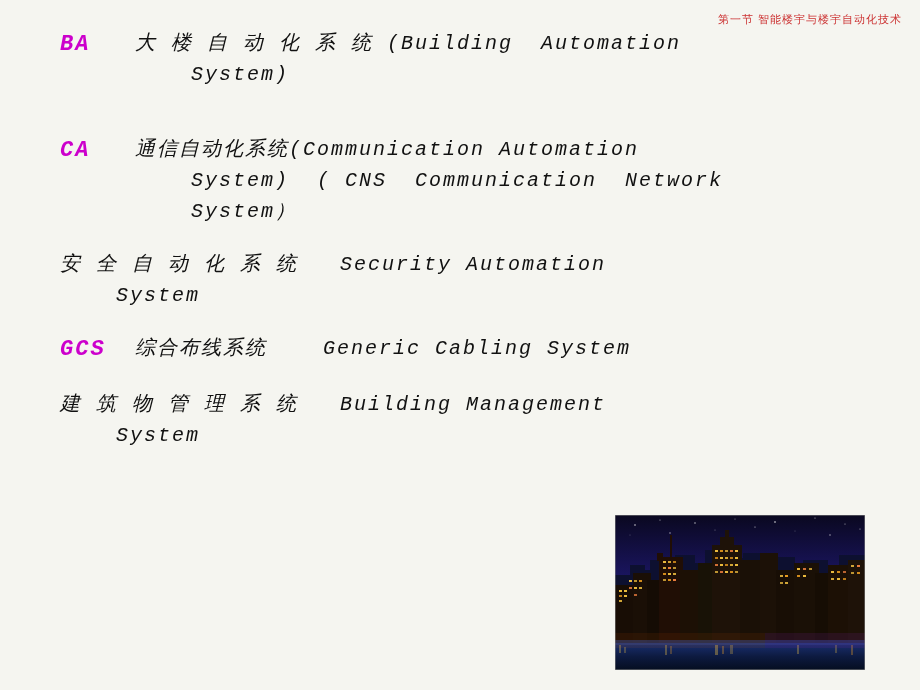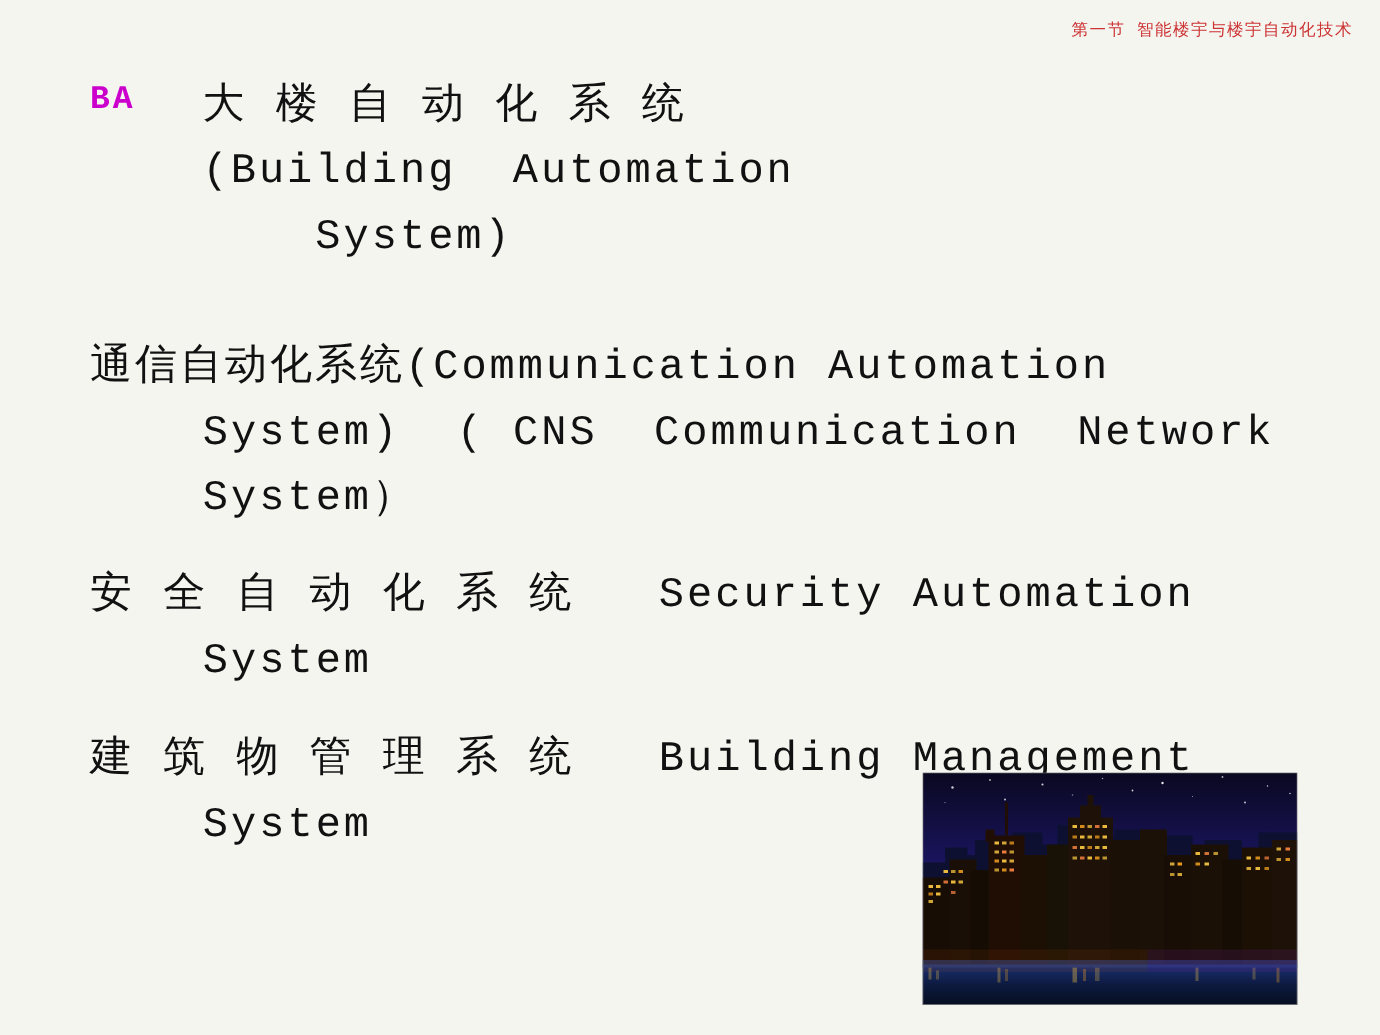--- a/index.html
+++ b/index.html
@@ -16,46 +16,47 @@
       position: relative;
       overflow: hidden;
     }
 
     .top-right-title {
       position: absolute;
       top: 12px;
       right: 18px;
       font-size: 11px;
       color: #cc3333;
-      font-family: Liberation Mono, monospace;
+      font-family: Liberation Sans, sans-serif;
       letter-spacing: 1px;
     }
 
     .content {
-      padding: 50px 60px 20px 60px;
+      padding: 28px 60px 20px 60px;
+      font-style: italic;
     }
 
     .item {
       display: flex;
       margin-bottom: 22px;
       line-height: 1.55;
     }
 
     .item-abbr {
       color: #cc00cc;
       font-weight: bold;
       font-size: 22px;
       min-width: 75px;
       font-family: 'Courier New', Courier, monospace;
       letter-spacing: 2px;
       flex-shrink: 0;
     }
 
     .item-text {
-      font-size: 28px;
+      font-size: 20px;
       color: #111;
       font-family: 'Courier New', Courier, monospace;
       letter-spacing: 2px;
     }
 
     .city-image {
       position: absolute;
       bottom: 20px;
       right: 55px;
       width: 250px;
@@ -80,34 +81,41 @@
     <span class="item-text">
       大 楼 自 动 化 系 统 (Building&nbsp;&nbsp;Automation<br>
       &nbsp;&nbsp;&nbsp;&nbsp;System)
     </span>
   </div>
 
   <div class="item">
   </div>
 
   <div class="item">
+    <span class="item-abbr">CA</span>
     <span class="item-text">
       通信自动化系统(Communication Automation<br>
       &nbsp;&nbsp;&nbsp;&nbsp;System)&nbsp;&nbsp;(&nbsp;CNS&nbsp;&nbsp;Communication&nbsp;&nbsp;Network<br>
       &nbsp;&nbsp;&nbsp;&nbsp;System）
     </span>
   </div>
 
   <div class="item">
     <span class="item-text">
       安 全 自 动 化 系 统&nbsp;&nbsp;&nbsp;Security Automation<br>
       &nbsp;&nbsp;&nbsp;&nbsp;System
     </span>
   </div>
 
+  <div class="item">
+    <span class="item-abbr">GCS</span>
+    <span class="item-text">
+      综合布线系统&nbsp;&nbsp;&nbsp;&nbsp;Generic Cabling System
+    </span>
+  </div>
 
   <div class="item">
     <span class="item-text">
       建 筑 物 管 理 系 统&nbsp;&nbsp;&nbsp;Building Management<br>
       &nbsp;&nbsp;&nbsp;&nbsp;System
     </span>
   </div>
 
 </div>
 

